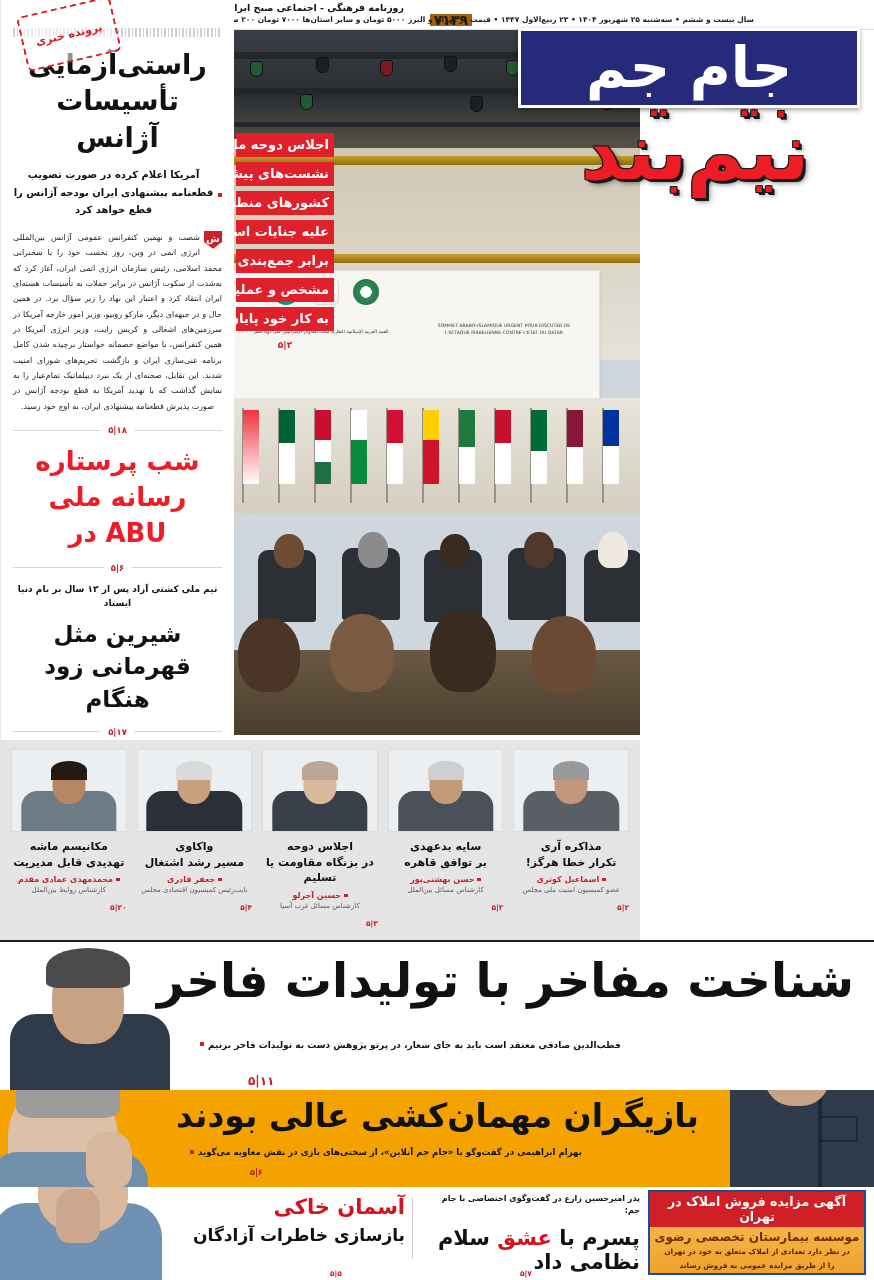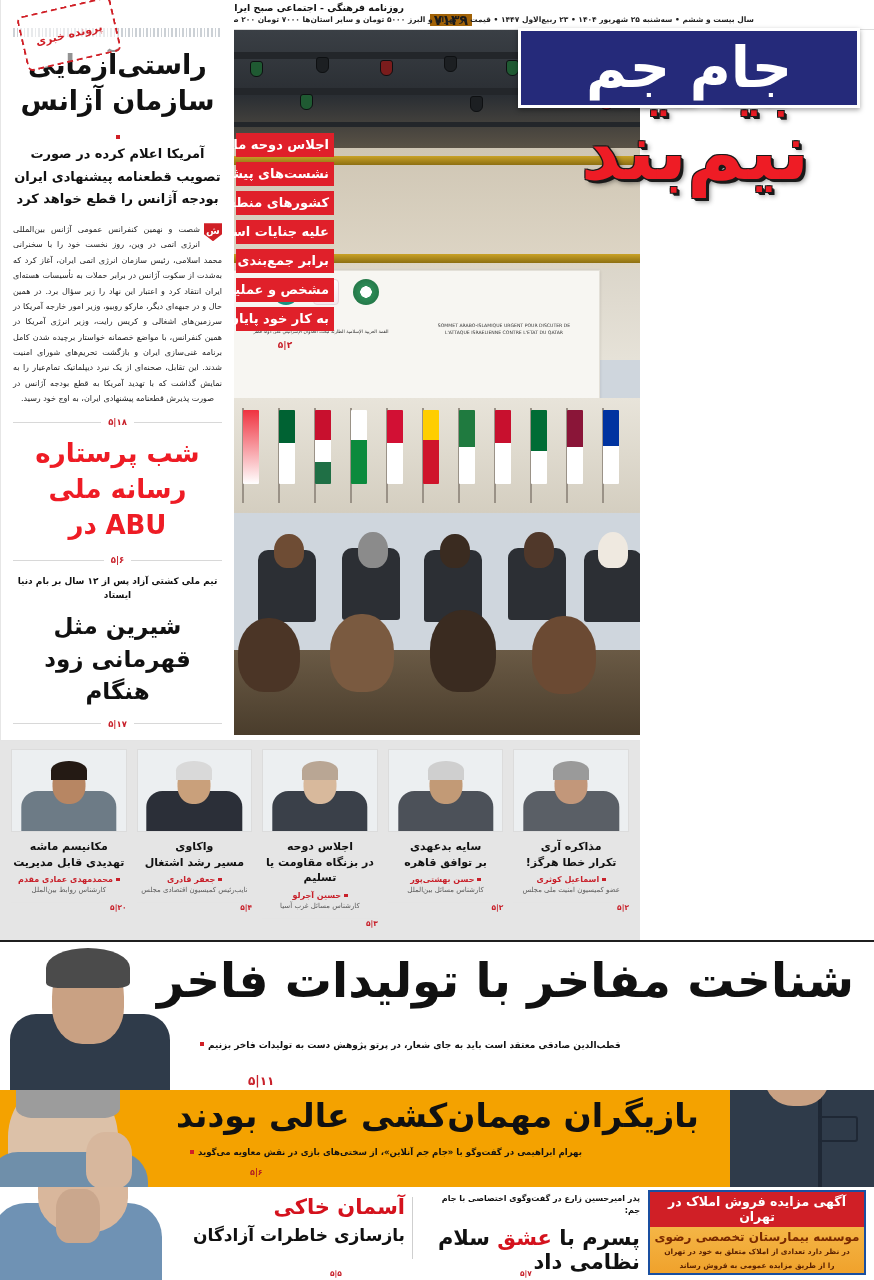--- a/index.html
+++ b/index.html
@@ -170,23 +170,22 @@
     background:rgba(255,255,255,.55);
   }
   .stamp-in b{ color:#d01f26; font-size:11px; font-weight:bold; letter-spacing:-.3px;}
 
   .rh1{
     font-size:27px; font-weight:bold; line-height:1.35; text-align:center;
     margin-top:10px; letter-spacing:-0.6px;
   }
   .bullet-line{
     display:flex; gap:4px; align-items:center; justify-content:center;
-    font-size:13px; line-height:1.75; text-align:center; margin-top:10px;
+    font-size:10px; line-height:1.75; text-align:center; margin-top:10px;
     font-weight:bold;
-    flex-direction:column;
   }
   .bullet-line .bsq{
     width:4px; height:4px; background:#d01f26; margin-top:5px; flex:none;
   }
   .bodytext{
     font-size:8px; line-height:1.92; text-align:justify; margin-top:11px;
     text-align-last:center; color:#1b1b1b;
   }
   .dropcap{
     float:right; width:18px; height:18px; margin:1px 0 0 4px;
@@ -546,21 +545,21 @@
   <div class="dotted-rule"></div>
 
   <div class="stamp">
     <div class="stamp-in">
         <b>پرونده خبری</b>
       </div>
   </div>
 
   <div class="rh1">
     <div>راستی‌آزمایی</div>
-    <div>سازمان آژانس</div>
+    <div>تأسیسات آژانس</div>
   </div>
 
   <div class="bullet-line">
     <span class="bsq"></span>
     <span>آمریکا اعلام کرده در صورت تصویب قطعنامه پیشنهادی ایران بودجه آژانس را قطع خواهد کرد</span>
   </div>
 
   <div class="bodytext">
     <span class="dropcap">ش</span>
     <span>شصت و نهمین کنفرانس عمومی آژانس بین‌المللی انرژی اتمی در وین، روز نخست خود را با سخنرانی محمد اسلامی، رئیس سازمان انرژی اتمی ایران، آغاز کرد که به‌شدت از سکوت آژانس در برابر حملات به تأسیسات هسته‌ای ایران انتقاد کرد و اعتبار این نهاد را زیر سؤال برد. در همین حال و در جبهه‌ای دیگر، مارکو روبیو، وزیر امور خارجه آمریکا در سرزمین‌های اشغالی و کریس رایت، وزیر انرژی آمریکا در همین کنفرانس، با مواضع خصمانه خواستار برچیده شدن کامل برنامه غنی‌سازی ایران و بازگشت تحریم‌های شورای امنیت شدند. این تقابل، صحنه‌ای از یک نبرد دیپلماتیک تمام‌عیار را به نمایش گذاشت که با تهدید آمریکا به قطع بودجه آژانس در صورت پذیرش قطعنامه پیشنهادی ایران، به اوج خود رسید.</span>

